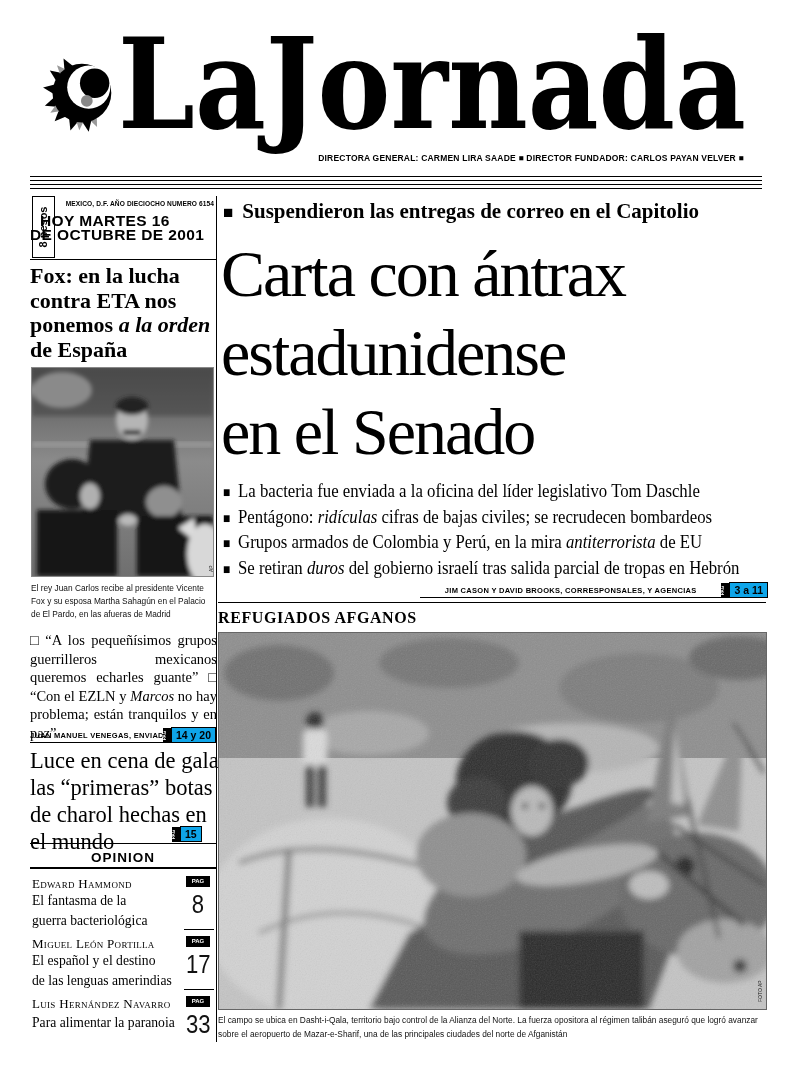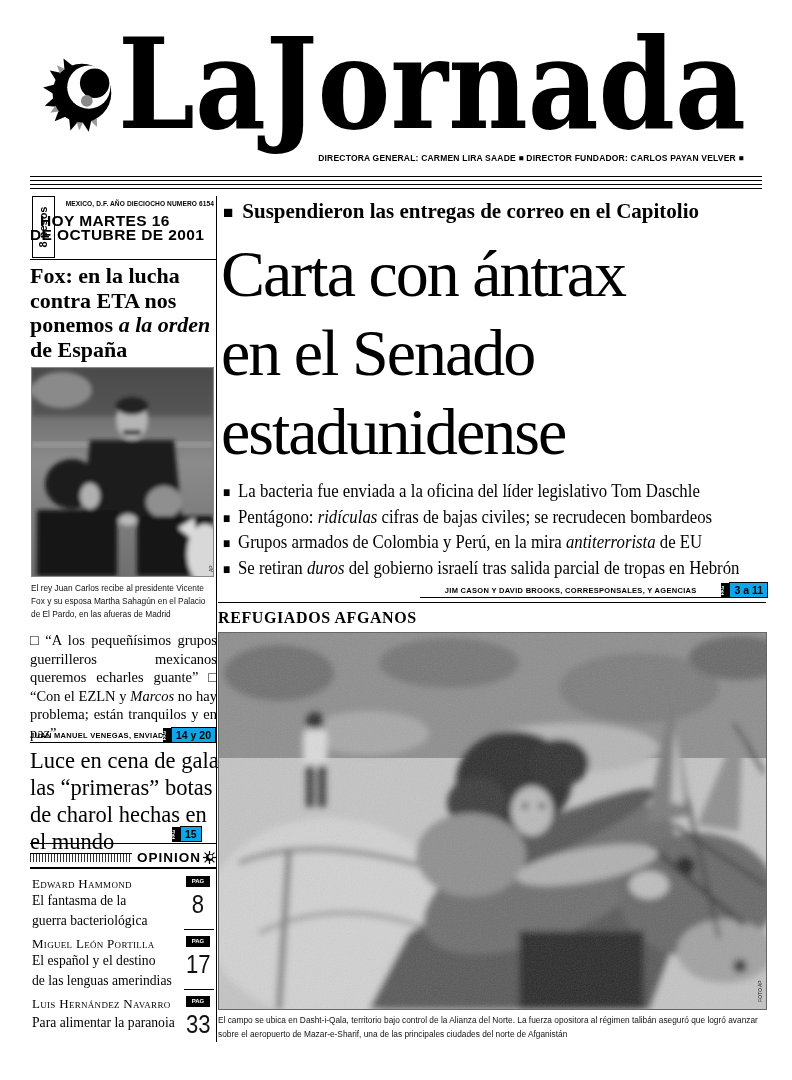--- a/index.html
+++ b/index.html
@@ -149,21 +149,21 @@
 
   <div class="abs serif botas-h" style="left:30px;top:747px;width:196px;">Luce en cena de gala las “primeras” botas de charol hechas en el mundo</div>
   <div class="abs byline-row" style="left:172px;top:826px;width:44px;height:16px;">
     <span class="pag-chip">
         <span>PAG</span>
       </span>
     <span class="num-box">15</span>
   </div>
   <div class="abs rule" style="left:30px;top:843px;width:186px;height:1px;"></div>
 
-  <div class="abs op-head" style="left:30px;top:849px;width:186px;height:16px;">
+  <div class="abs op-head" style="left:30px;top:849px;width:186px;height:16px;flex-direction:column;">
     <span class="op-hatch"></span>
     <span class="op-label">OPINION</span>
     <svg width="13" height="13" viewBox="0 0 13 13" style="margin-left:2px;">
       <g stroke="#000" stroke-width="1.2">
           <line x1="6.5" y1="0" x2="6.5" y2="13"></line>
           <line x1="0" y1="6.5" x2="13" y2="6.5"></line>
           <line x1="1.6" y1="1.6" x2="11.4" y2="11.4"></line>
           <line x1="11.4" y1="1.6" x2="1.6" y2="11.4"></line>
         </g>
       <circle cx="6.5" cy="6.5" r="3.6" fill="#000"></circle>
@@ -192,22 +192,22 @@
   <div class="abs op-num" style="left:186px;top:1009px;">33</div>
 
   <div class="abs" style="left:216px;top:196px;width:1px;height:846px;background:#000;"></div>
 
   <div class="abs serif kicker" style="left:223px;top:199px;">
     <span class="sq" style="font-size:17px;margin-right:9px;">■</span><span>Suspendieron las entregas de correo en el Capitolio</span>
   </div>
 
   <div class="abs" style="left:221px;top:234px;">
     <div class="serif hl-line">Carta con ántrax</div>
+    <div class="serif hl-line">estadunidense</div>
     <div class="serif hl-line">en el Senado</div>
-    <div class="serif hl-line">estadunidense</div>
   </div>
 
   <div class="abs" style="left:223px;top:479px;">
     <div class="serif bullet-row">
       <span class="sq">■</span><span>La bacteria fue enviada a la oficina del líder legislativo Tom Daschle</span><i></i><span></span>
     </div>
     <div class="serif bullet-row">
       <span class="sq">■</span><span>Pentágono: </span><i>ridículas</i><span> cifras de bajas civiles; se recrudecen bombardeos</span>
     </div>
     <div class="serif bullet-row">

